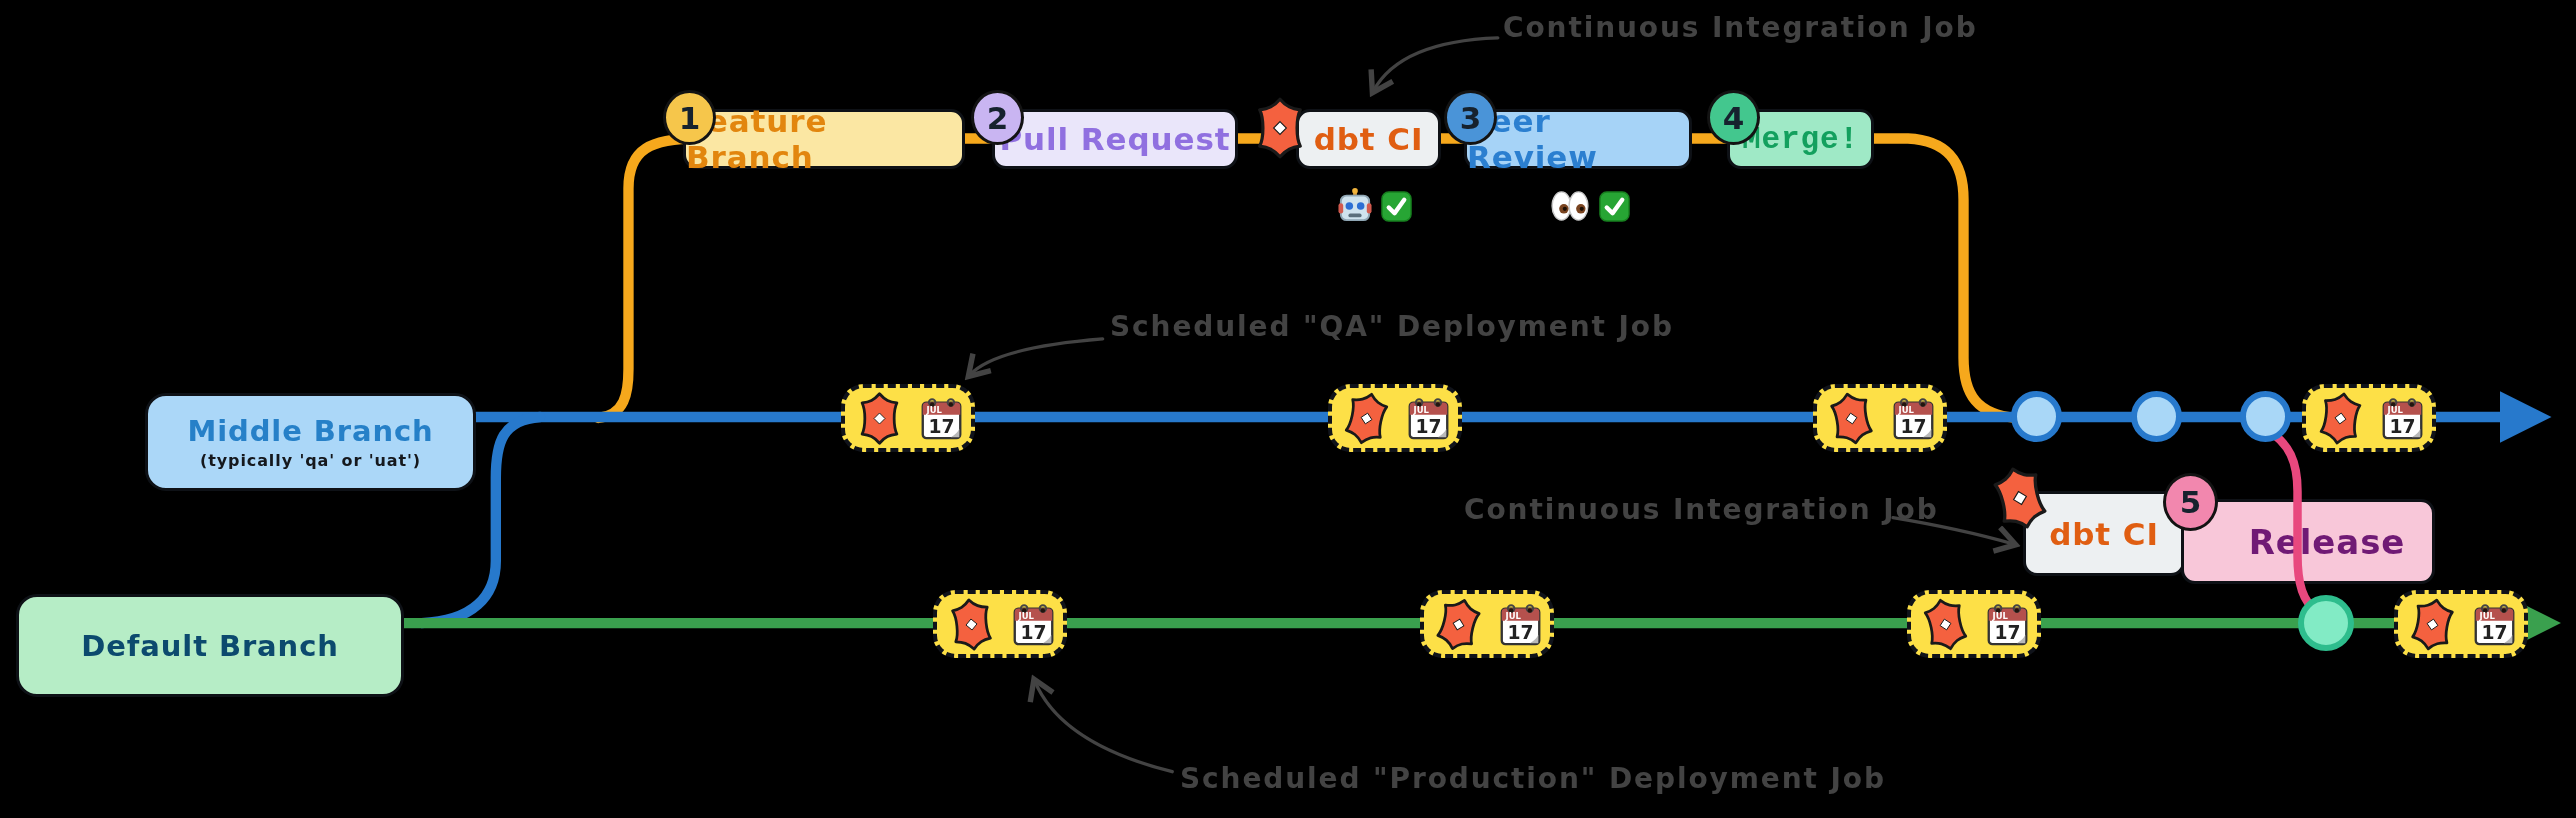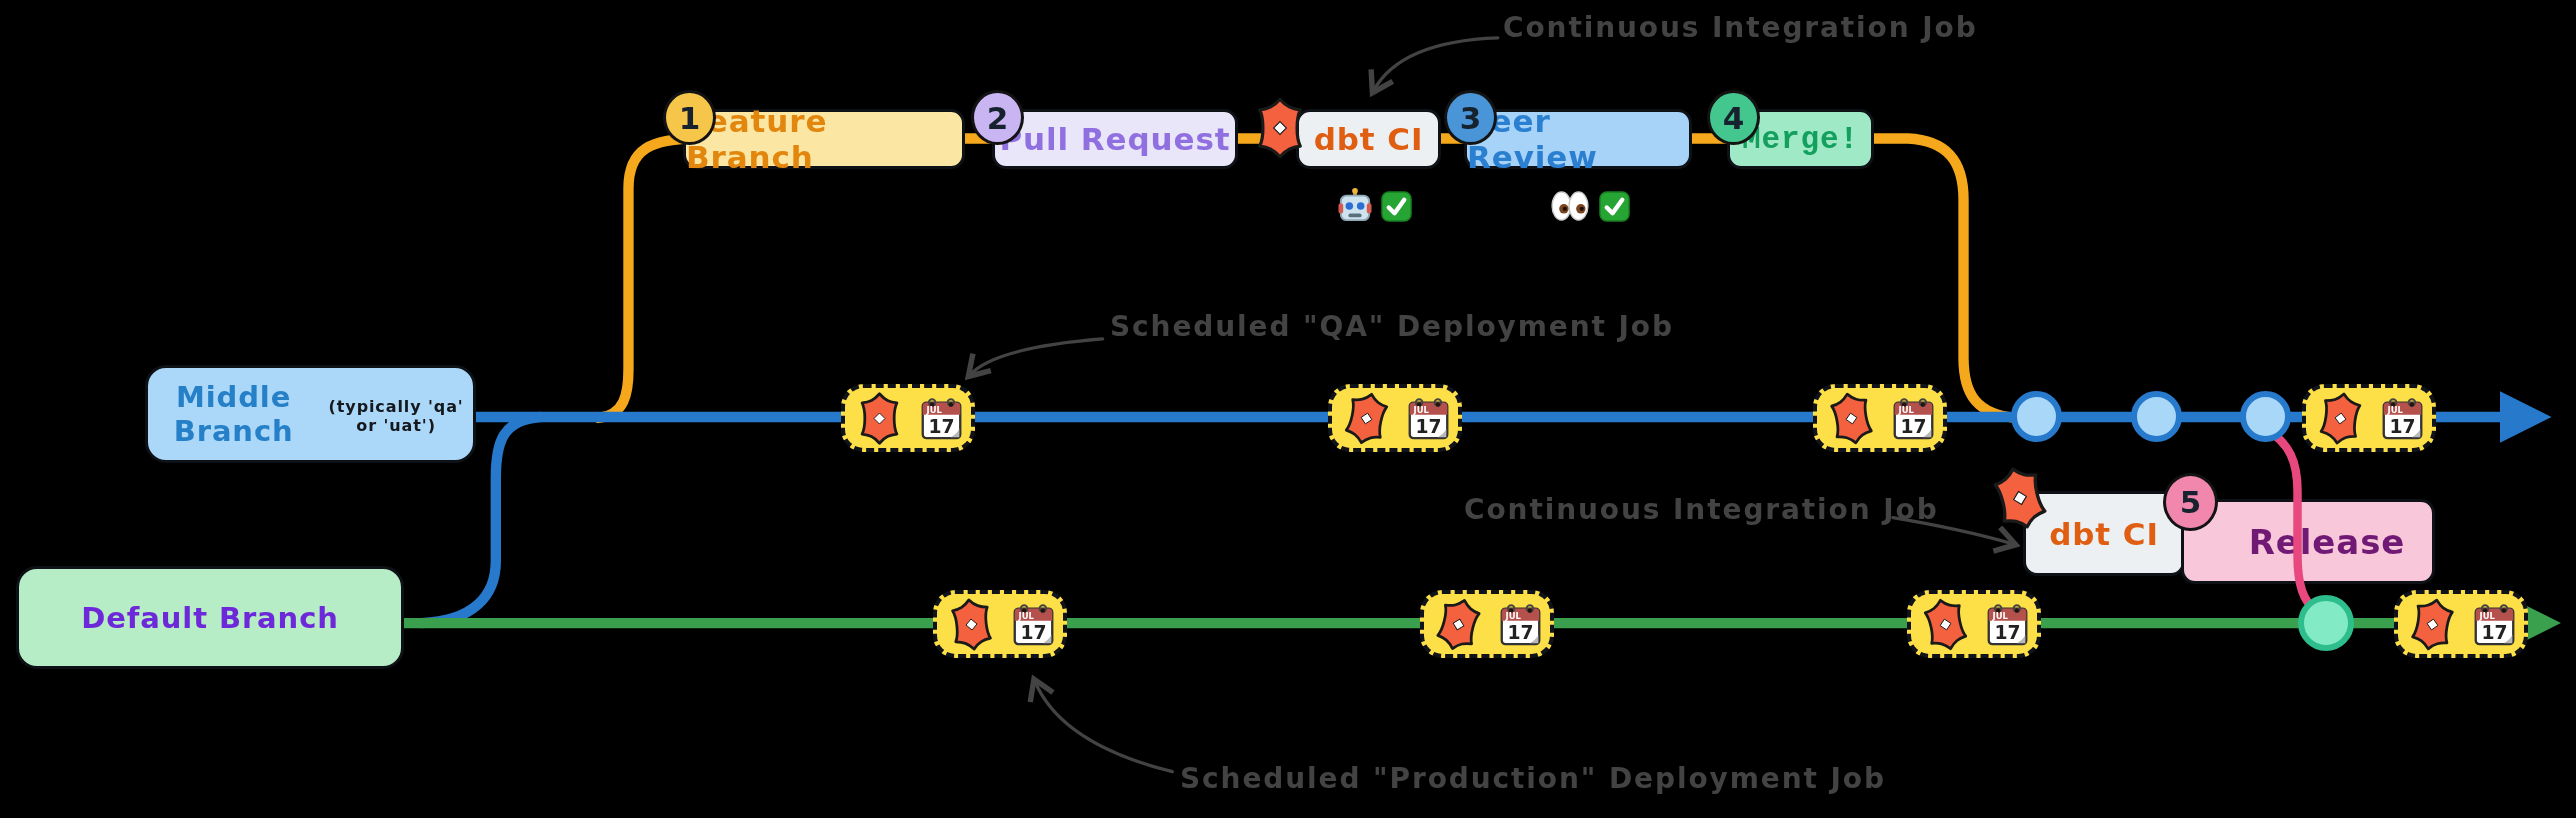--- a/index.html
+++ b/index.html
@@ -8,22 +8,22 @@
   svg.layer{position:absolute;left:0;top:0;width:2576px;height:819px;}
   .z1{z-index:1}.z4{z-index:4}
 
   .step-box{position:absolute;height:60px;box-sizing:border-box;border:3.8px solid #0e1116;
             border-radius:14px;display:flex;align-items:center;justify-content:center;
             font-size:31px;font-weight:700;z-index:2;letter-spacing:0.9px;}
   .badge{position:absolute;width:53px;height:55px;box-sizing:border-box;border:3.8px solid #131313;
          border-radius:50%;display:flex;align-items:center;justify-content:center;
          font-size:31px;font-weight:700;color:#16222e;z-index:3;}
   .branch-box{position:absolute;box-sizing:border-box;border:3.8px solid #0e1116;border-radius:21px;
-              display:flex;align-items:center;justify-content:center;
-              z-index:2;text-align:center;}
+              display:flex;flex-direction:column;align-items:center;justify-content:center;
+              z-index:2;text-align:center;margin-top:28px;}
   .branch-title{font-size:29px;font-weight:700;letter-spacing:0.9px;}
   .branch-sub{font-size:16px;font-weight:700;color:#15181d;margin-top:3.8px;letter-spacing:0.9px;}
   .chip{position:absolute;width:134px;height:68px;box-sizing:border-box;background:#fde047;
         border:4.7px dashed #10131a;border-radius:22.6px;display:flex;align-items:center;
         justify-content:center;gap:11.3px;z-index:2;}
   .note{position:absolute;color:#434343;font-size:28px;font-weight:700;letter-spacing:1.9px;
         white-space:nowrap;z-index:2;}
   .commit{position:absolute;box-sizing:border-box;border-radius:50%;z-index:5;}
   .commit.blue{width:51px;height:51px;background:#a9d7f7;border:6.6px solid #2779cc;}
   .commit.green{width:56px;height:56px;background:#82ebc5;border:6.6px solid #2ebd8d;}
@@ -132,21 +132,21 @@
   <div class="note" style="left:1503px;top:11.3px;">Continuous Integration Job</div>
   <div class="note" style="left:1110px;top:310px;">Scheduled "QA" Deployment Job</div>
   <div class="note" style="left:1464px;top:493px;">Continuous Integration Job</div>
   <div class="note" style="left:1180px;top:762px;">Scheduled "Production" Deployment Job</div>
 
   <div class="branch-box" style="left:145px;top:365px;width:331px;height:98px;background:#abd7f8;">
     <div class="branch-title" style="color:#2680c8;">Middle Branch</div>
     <div class="branch-sub">(typically 'qa' or 'uat')</div>
   </div>
   <div class="branch-box" style="left:16px;top:566px;width:388px;height:103px;background:#b6edc6;">
-    <div class="branch-title" style="color:#6d28d9;">Default Branch</div>
+    <div class="branch-title" style="color:#0c4a6e;">Default Branch</div>
   </div>
 
   <div class="chip" style="left:841px;top:384px;">
     <svg width="55" height="55" viewBox="0 0 60 60">
       <path d="M30 3 C36 10 41 12 49 13 C45 21 45 39 49 47 C41 48 36 50 30 57 C24 50 19 48 11 47 C15 39 15 21 11 13 C19 12 24 10 30 3 Z" fill="#f4613f" stroke="#1a1a1a" stroke-width="3" stroke-linejoin="round"></path>
       <path d="M30 24 L36 30 L30 36 L24 30 Z" fill="#fff" stroke="#1a1a1a" stroke-width="1"></path>
     </svg>
     <svg width="45" height="45" viewBox="0 0 48 48">
       <rect x="4" y="7" width="40" height="38" rx="4" fill="#fff" stroke="#333" stroke-width="2.5"></rect>
       <path d="M4 11 Q4 7 8 7 L40 7 Q44 7 44 11 L44 20 L4 20 Z" fill="#b5514d"></path>

